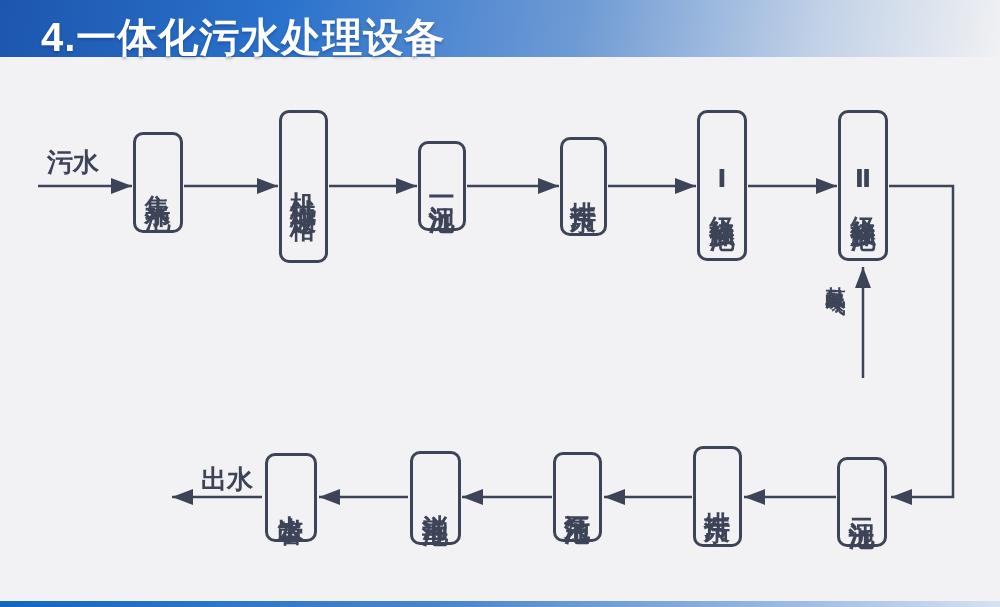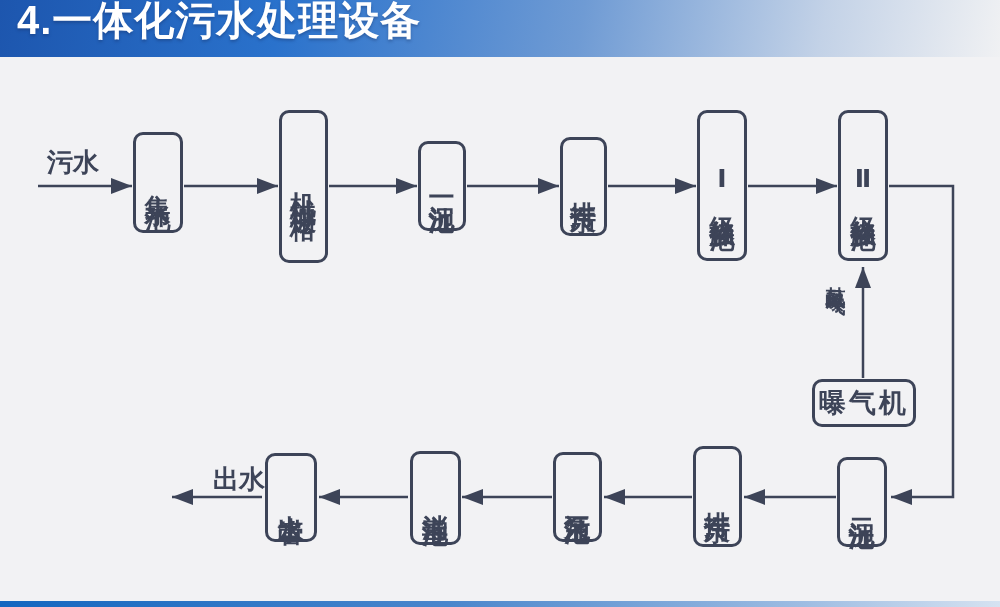--- a/index.html
+++ b/index.html
@@ -11,21 +11,21 @@
   body{
     font-family:"Liberation Sans","DejaVu Sans",sans-serif;
     background:var(--bg);
   }
   .slide{position:relative;width:1000px;height:607px;background:var(--bg);}
 
   
   .slide-header{
     position:absolute;left:0;top:0;width:1000px;height:57px;
     background:linear-gradient(100deg,#1d56ae 0%,#2a72cc 28%,#6f9bd4 58%,#c3d2e7 82%,#f0f1f3 100%);
-    display:flex;align-items:flex-start;
+    display:flex;align-items:flex-end;padding-left:24px;
   }
   .slide-title{
     padding-left:17px;
     font-size:40px;font-weight:700;color:#ffffff;
     letter-spacing:1px;line-height:1;
     text-shadow:0 2px 3px rgba(20,40,90,.35);
     white-space:nowrap;
   }
 
   
@@ -117,23 +117,20 @@
     </div>
 
     <div class="node" style="left:697px;top:110px;width:50px;height:151px;">
       <span class="vlabel" style="font-size:25px;letter-spacing:3px;">Ⅰ级接触池</span>
     </div>
 
     <div class="node" style="left:838px;top:110px;width:50px;height:151px;">
       <span class="vlabel" style="font-size:25px;letter-spacing:3px;">Ⅱ级接触池</span>
     </div>
 
-    <div class="node" style="left:812px;top:379px;width:104px;height:48px;">
-      <span class="hlabel">曝气机</span>
-    </div>
 
     <div class="node" style="left:837px;top:457px;width:50px;height:90px;">
       <span class="vlabel" style="letter-spacing:2px;">二沉池</span>
     </div>
 
     <div class="node" style="left:693px;top:446px;width:49px;height:101px;">
       <span class="vlabel" style="letter-spacing:4px;">排污泵</span>
     </div>
 
     <div class="node" style="left:553px;top:452px;width:49px;height:90px;">
@@ -143,21 +140,21 @@
     <div class="node" style="left:410px;top:451px;width:51px;height:94px;">
       <span class="vlabel" style="letter-spacing:3px;">消毒池</span>
     </div>
 
     <div class="node" style="left:265px;top:453px;width:52px;height:89px;">
       <span class="vlabel" style="letter-spacing:2px;">出水管</span>
     </div>
 
     <div class="flow-label" style="left:47px;top:149px;">污水</div>
 
-    <div class="flow-label" style="left:201px;top:466px;margin-left:12px;">出水</div>
+    <div class="flow-label" style="left:201px;top:466px;">出水</div>
 
     <div class="flow-label vertical" style="left:826px;top:271px;">鼓风曝气</div>
 
   </main>
 
   <footer class="slide-footer"></footer>
 
 </div>
 
 </body></html>

